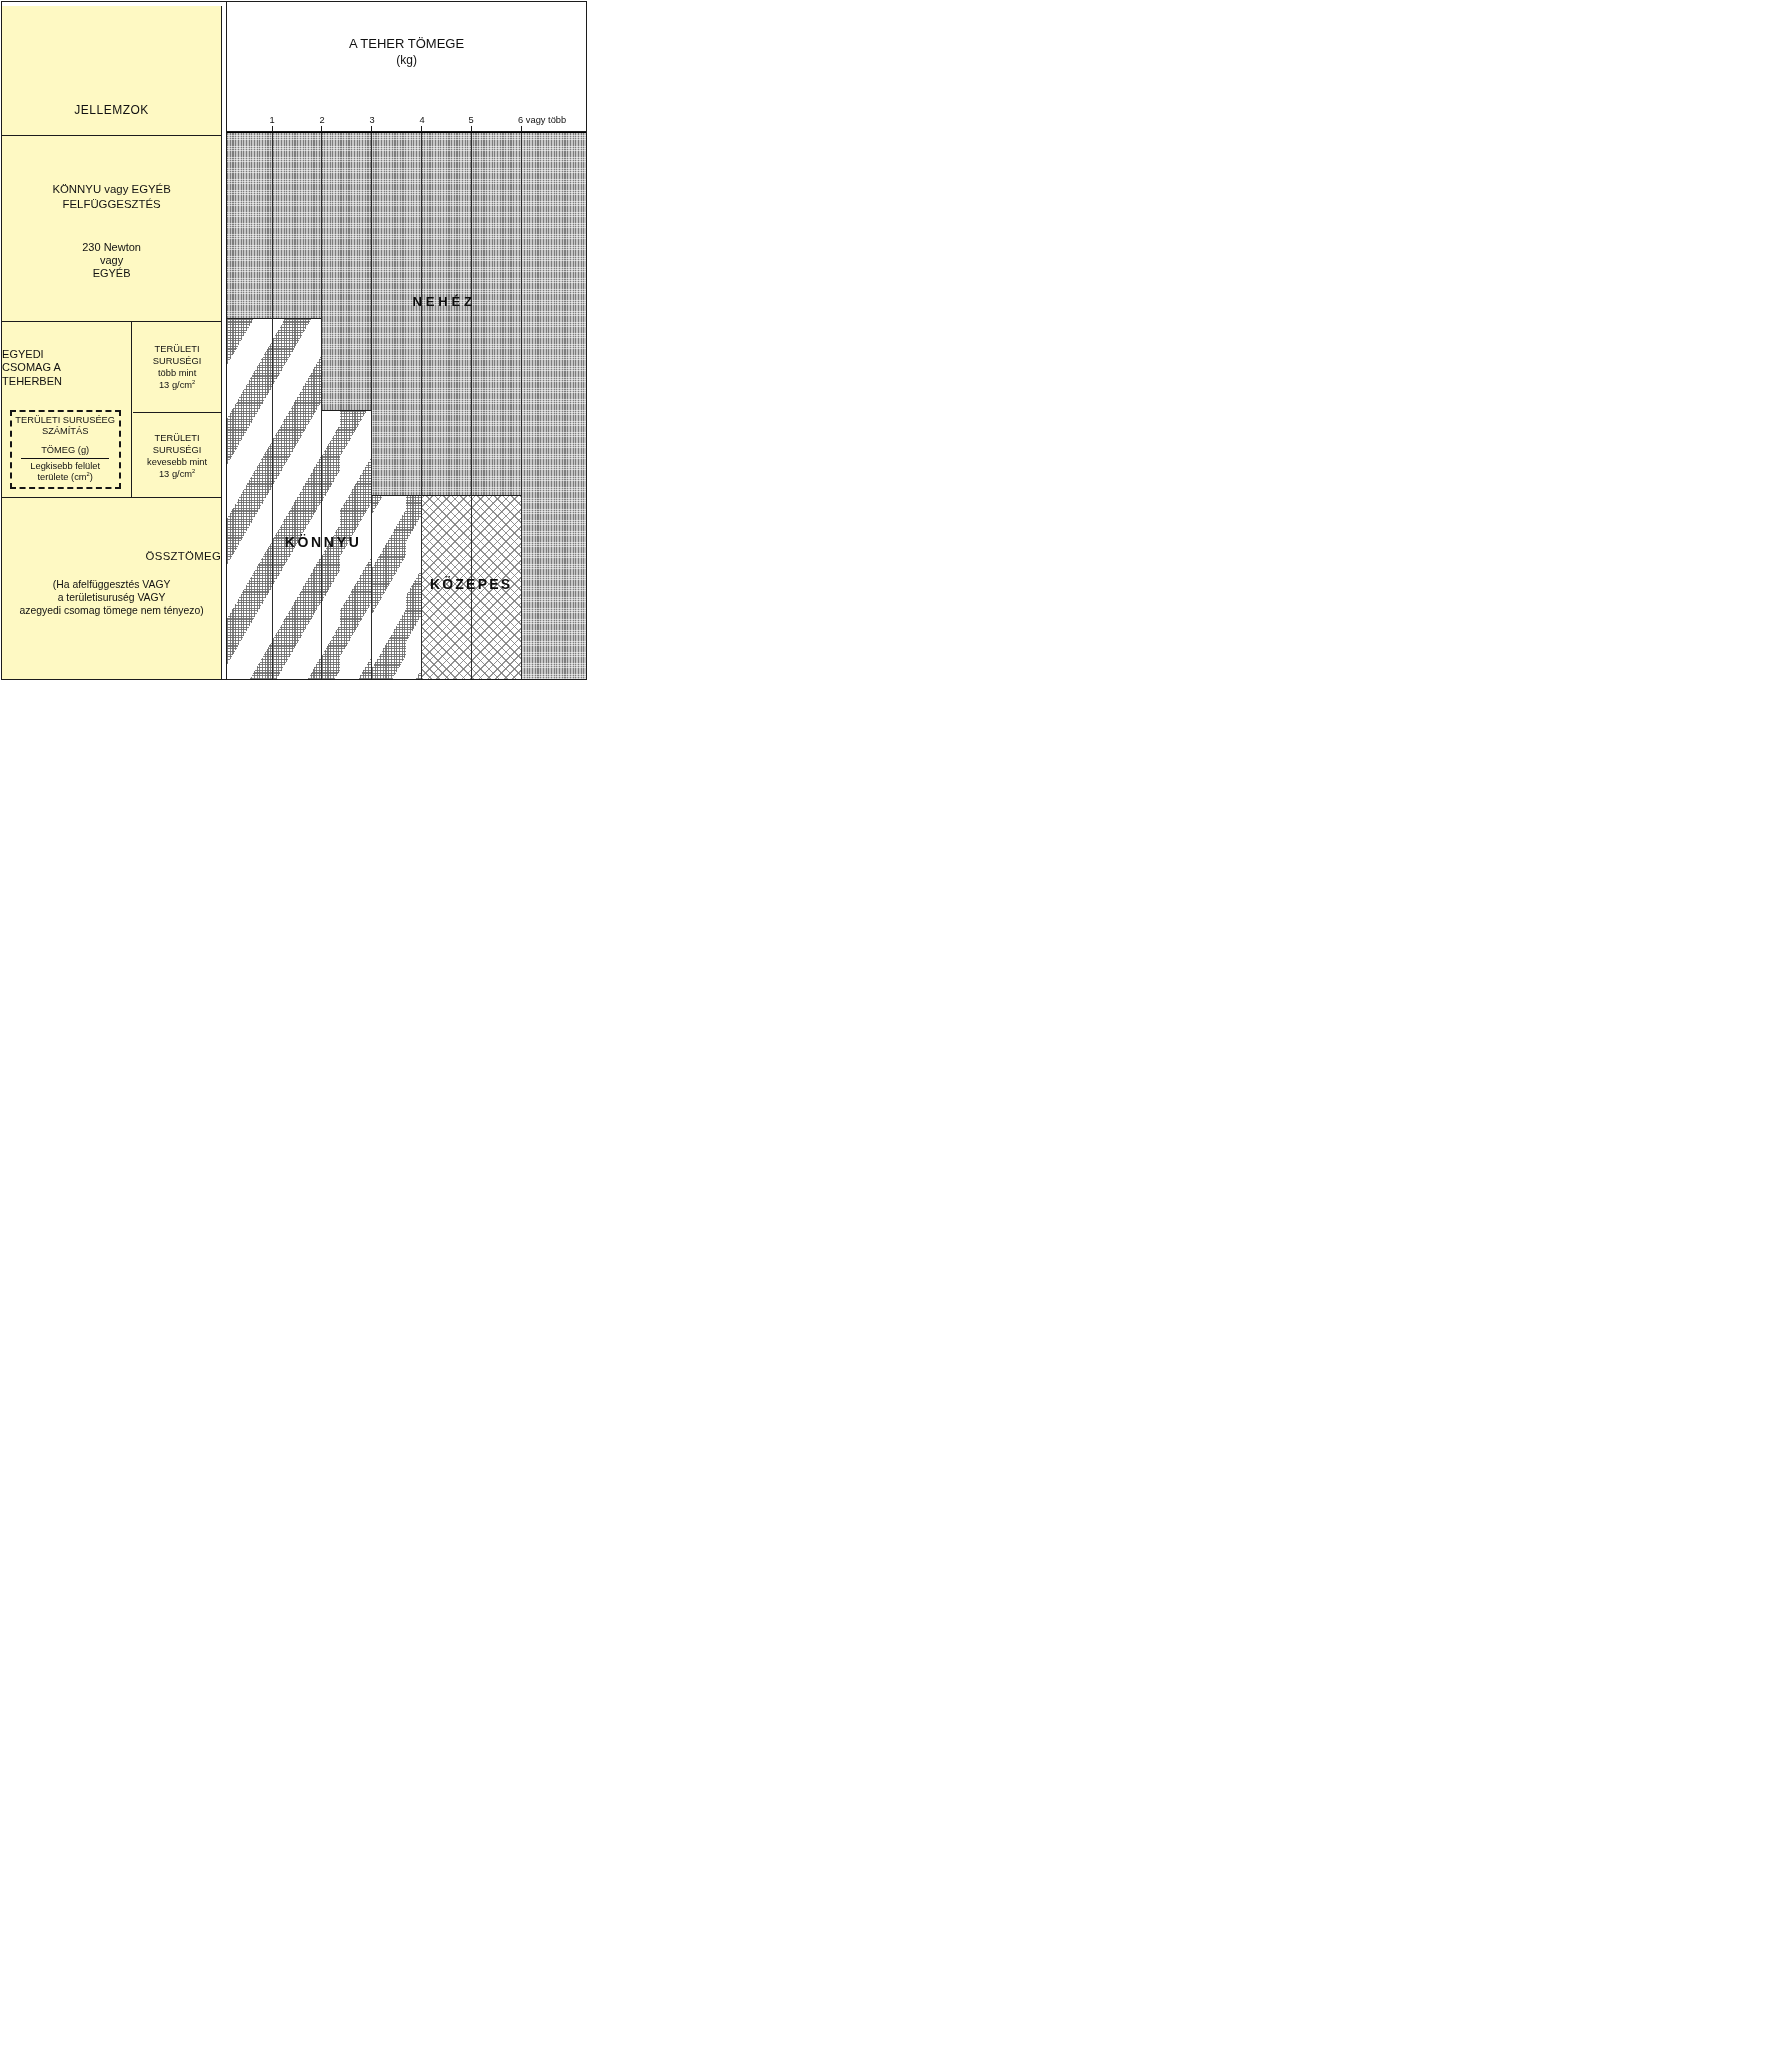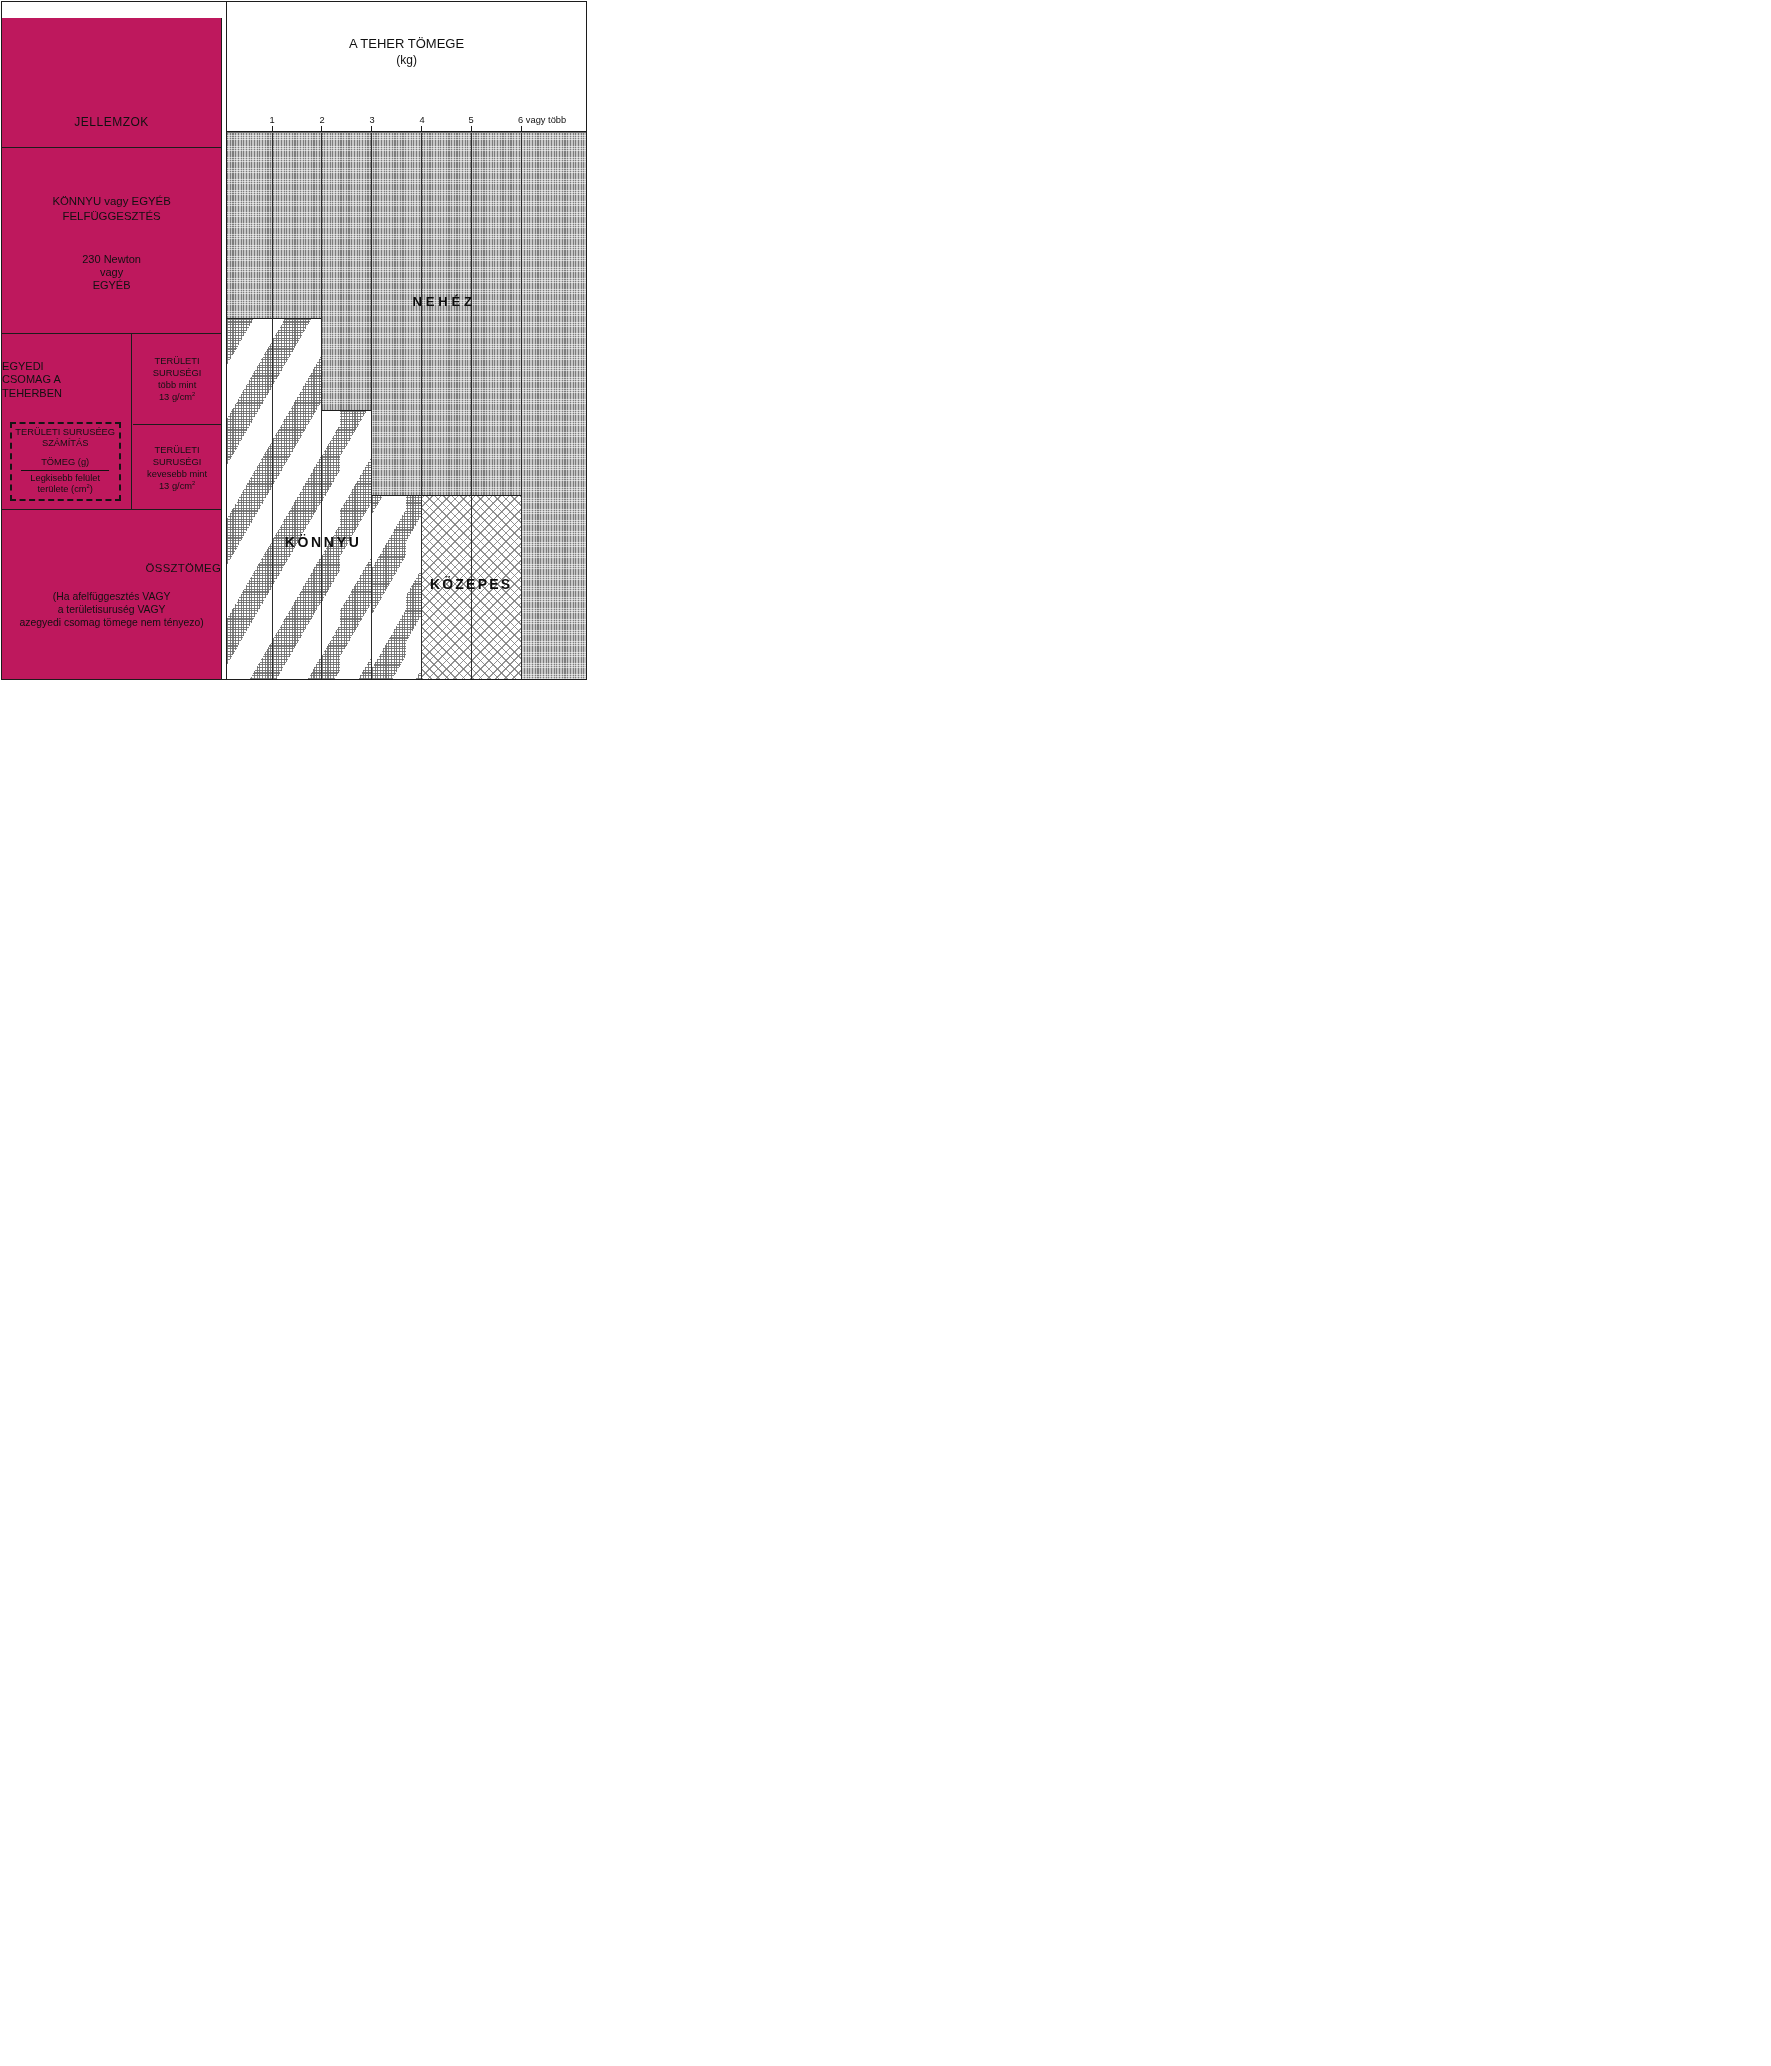--- a/index.html
+++ b/index.html
@@ -6,21 +6,21 @@
   .page{
     position:relative;width:591px;height:689px;background:#ffffff;
     font-family:"Liberation Sans","DejaVu Sans",sans-serif;color:#111;
     overflow:hidden;
   }
   .figure{
     position:absolute;left:1.1px;top:1.1px;width:584px;height:677px;
     border:1.6px solid #1c1c1c;background:#ffffff;
   }
   
-  .left-panel{position:absolute;left:0;top:16px;bottom:0;width:219px;border-right:1.6px solid #1c1c1c;background:#be185d;}
+  .left-panel{position:absolute;left:0;top:4px;bottom:0;width:219px;border-right:1.6px solid #1c1c1c;background:#fef9c3;}
   .lp-row{position:absolute;left:0;right:0;}
   .row1{top:0;height:129px;border-bottom:1.6px solid #1c1c1c;}
   .row2{top:131px;height:184px;border-bottom:1.6px solid #1c1c1c;}
   .row34{top:316px;height:175px;border-bottom:1.6px solid #1c1c1c;}
   .row5{top:493px;bottom:0;}
   .jellemzok{position:absolute;left:0;right:0;top:97px;text-align:center;font-size:12px;letter-spacing:0.5px;}
   .kotel-block{position:absolute;left:0;right:0;top:45px;text-align:center;font-size:11.4px;line-height:15.3px;}
   .newton-block{position:absolute;left:0;right:0;top:104px;text-align:center;font-size:11px;line-height:13px;}
   .cell-left{position:absolute;left:0;top:0;bottom:0;width:129px;border-right:1.6px solid #1c1c1c;}
   .egyedi-block{position:absolute;left:0;right:0;top:25.6px;text-align:left;font-size:11px;line-height:13.6px;}
@@ -33,21 +33,21 @@
   .frac-rule{height:1.6px;background:#111;width:88px;margin:1.6px auto 2.2px auto;}
   .cell-right{position:absolute;left:131px;right:0;top:0;bottom:0;}
   .cr-top{position:absolute;left:0;right:0;top:0;height:90px;border-bottom:1.6px solid #1c1c1c;
           display:flex;flex-direction:column;justify-content:center;text-align:center;font-size:9.3px;line-height:12px;}
   .cr-bottom{position:absolute;left:0;right:0;top:92px;bottom:0;
           display:flex;flex-direction:column;justify-content:center;text-align:center;font-size:9.3px;line-height:12px;}
   .osszt-title{position:absolute;left:0;right:0;top:51px;text-align:right;font-size:11.4px;letter-spacing:0.3px;}
   .osszt-note{position:absolute;left:0;right:0;top:79px;text-align:center;font-size:10.4px;line-height:13px;}
   sup{font-size:62%;vertical-align:super;line-height:0;}
   
-  .chart{position:absolute;left:224px;right:0;top:0;bottom:0;border-left:1.6px solid #1c1c1c;background:#737373;}
+  .chart{position:absolute;left:224px;right:0;top:0;bottom:0;border-left:1.6px solid #1c1c1c;background:#000000;}
   .chart-header{position:absolute;left:0;right:0;top:0;height:129px;border-bottom:1.6px solid #1c1c1c;background:#fff;}
   .chart-title{position:absolute;left:0;right:0;top:34px;text-align:center;font-size:13px;line-height:16.3px;}
   .chart-title .kg{font-size:12px;}
   .tick-mark{position:absolute;bottom:0;width:1.1px;height:4.9px;background:#1c1c1c;}
   .tick-label{position:absolute;bottom:6.5px;font-size:9.3px;transform:translateX(-50%);white-space:nowrap;}
   .tick-label.t6{transform:none;}
   .chart-body{
     position:absolute;left:0;right:0;top:131px;bottom:0;
     background-color:#c6c6c6;
     background-image:

